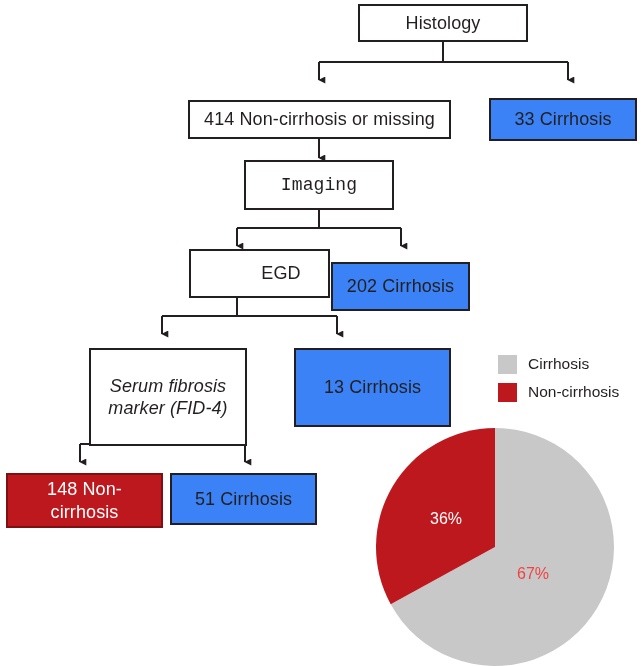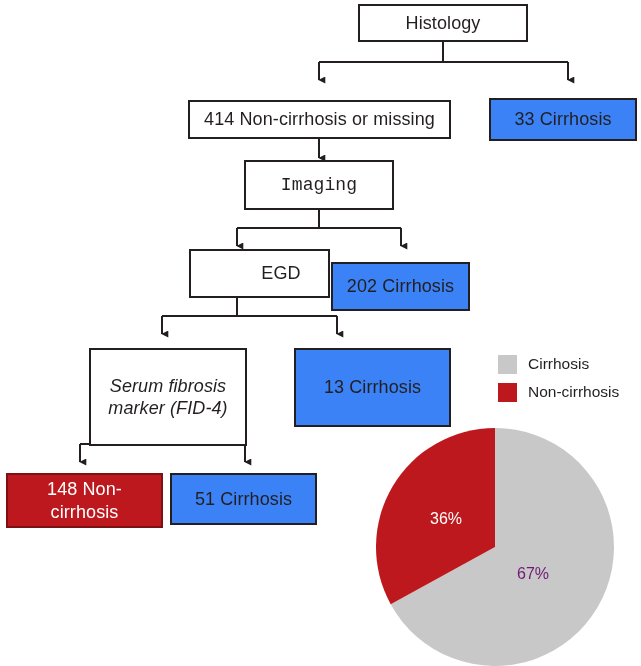--- a/index.html
+++ b/index.html
@@ -98,21 +98,21 @@
     width: 240px;
     height: 240px;
   }
   .pie-pct {
     position: absolute;
     font-size: 16px;
   }
   #pie-pct-gray {
     left: 142px;
     top: 138px;
-    color: #701a75;
+    color: #ef4444;
   }
   #pie-pct-red {
     left: 55px;
     top: 83px;
     color: #ffffff;
   }
 </style>
 </head>
 <body>
 

